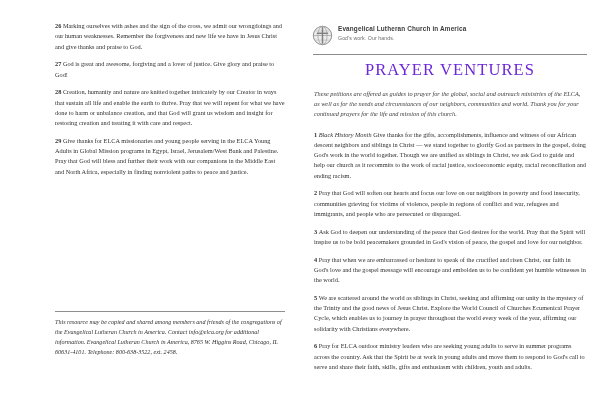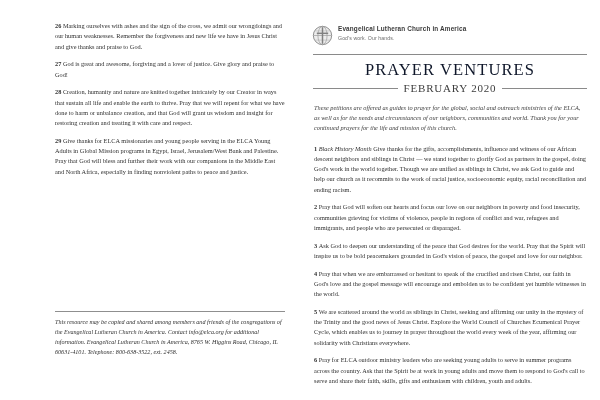--- a/index.html
+++ b/index.html
@@ -78,21 +78,21 @@
   .rule-top {
     height: 1px;
     background: #8a8a8a;
     margin: 8px 3px 0 3px;
   }
 
   .title-main {
     text-align: center;
     font-size: 16.5px;
     letter-spacing: 1.1px;
-    color: #0f172a;
+    color: #6d28d9;
     margin-top: 5px;
     font-weight: normal;
   }
   .subtitle-row {
     display: flex;
     align-items: center;
     gap: 6px;
     margin: 2px 3px 0 3px;
   }
   .subtitle-row .sr-line {
@@ -201,25 +201,20 @@
         <div class="logo-text">
           <div class="org-name">Evangelical Lutheran Church in America</div>
           <div class="org-tagline">God's work. Our hands.</div>
         </div>
       </div>
 
       <div class="rule-top"></div>
 
       <div class="title-main">PRAYER VENTURES</div>
 
-      <div class="subtitle-row">
-        <div class="sr-line"></div>
-        <div class="title-sub">FEBRUARY 2020</div>
-        <div class="sr-line"></div>
-      </div>
 
       <div class="intro">These petitions are offered as guides to prayer for the global, social and outreach ministries of the ELCA, as well as for the needs and circumstances of our neighbors, communities and world. Thank you for your continued prayers for the life and mission of this church.</div>
 
       <div class="entries" id="right-entries">
           <div class="entry"><span class="num">1 </span><span class="em">Black History Month </span><span>Give thanks for the gifts, accomplishments, influence and witness of our African descent neighbors and siblings in Christ — we stand together to glorify God as partners in the gospel, doing God's work in the world together. Though we are unified as siblings in Christ, we ask God to guide and help our church as it recommits to the work of racial justice, socioeconomic equity, racial reconciliation and ending racism.</span></div>
           <div class="entry"><span class="num">2 </span><span>Pray that God will soften our hearts and focus our love on our neighbors in poverty and food insecurity, communities grieving for victims of violence, people in regions of conflict and war, refugees and immigrants, and people who are persecuted or disparaged.</span></div>
           <div class="entry"><span class="num">3 </span><span>Ask God to deepen our understanding of the peace that God desires for the world. Pray that the Spirit will inspire us to be bold peacemakers grounded in God's vision of peace, the gospel and love for our neighbor.</span></div>
           <div class="entry"><span class="num">4 </span><span>Pray that when we are embarrassed or hesitant to speak of the crucified and risen Christ, our faith in God's love and the gospel message will encourage and embolden us to be confident yet humble witnesses in the world.</span></div>
           <div class="entry"><span class="num">5 </span><span>We are scattered around the world as siblings in Christ, seeking and affirming our unity in the mystery of the Trinity and the good news of Jesus Christ. Explore the World Council of Churches Ecumenical Prayer Cycle, which enables us to journey in prayer throughout the world every week of the year, affirming our solidarity with Christians everywhere.</span></div>
           <div class="entry"><span class="num">6 </span><span>Pray for ELCA outdoor ministry leaders who are seeking young adults to serve in summer programs across the country. Ask that the Spirit be at work in young adults and move them to respond to God's call to serve and share their faith, skills, gifts and enthusiasm with children, youth and adults.</span></div>

